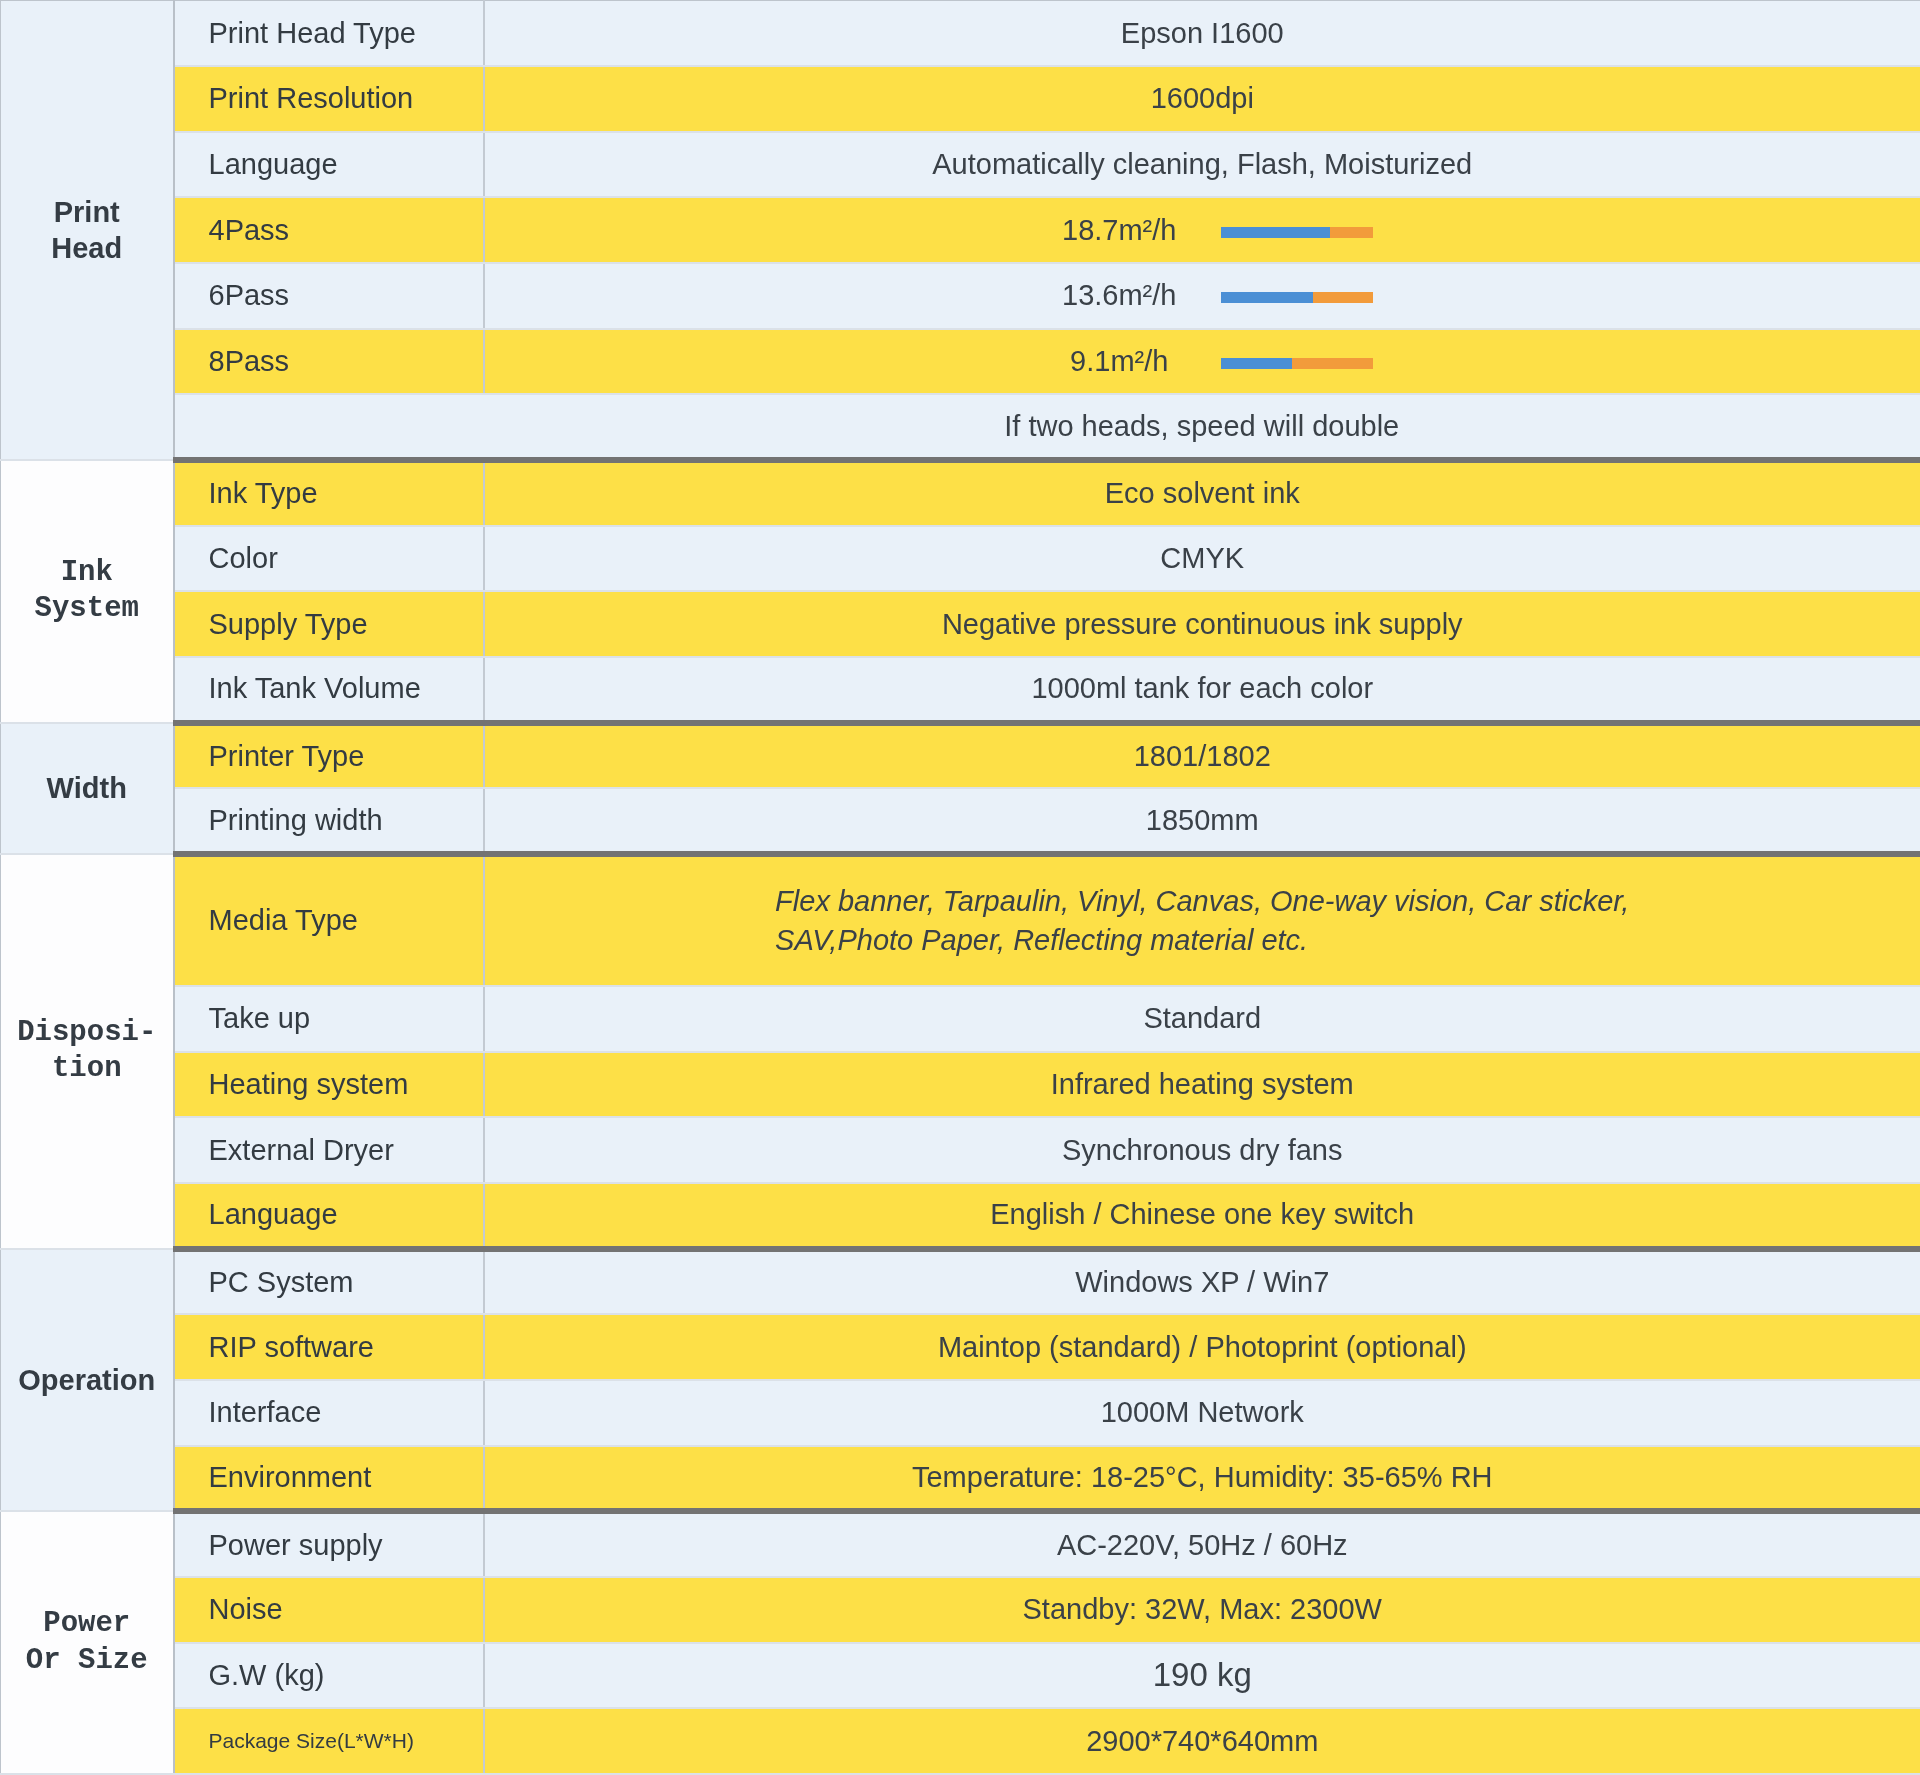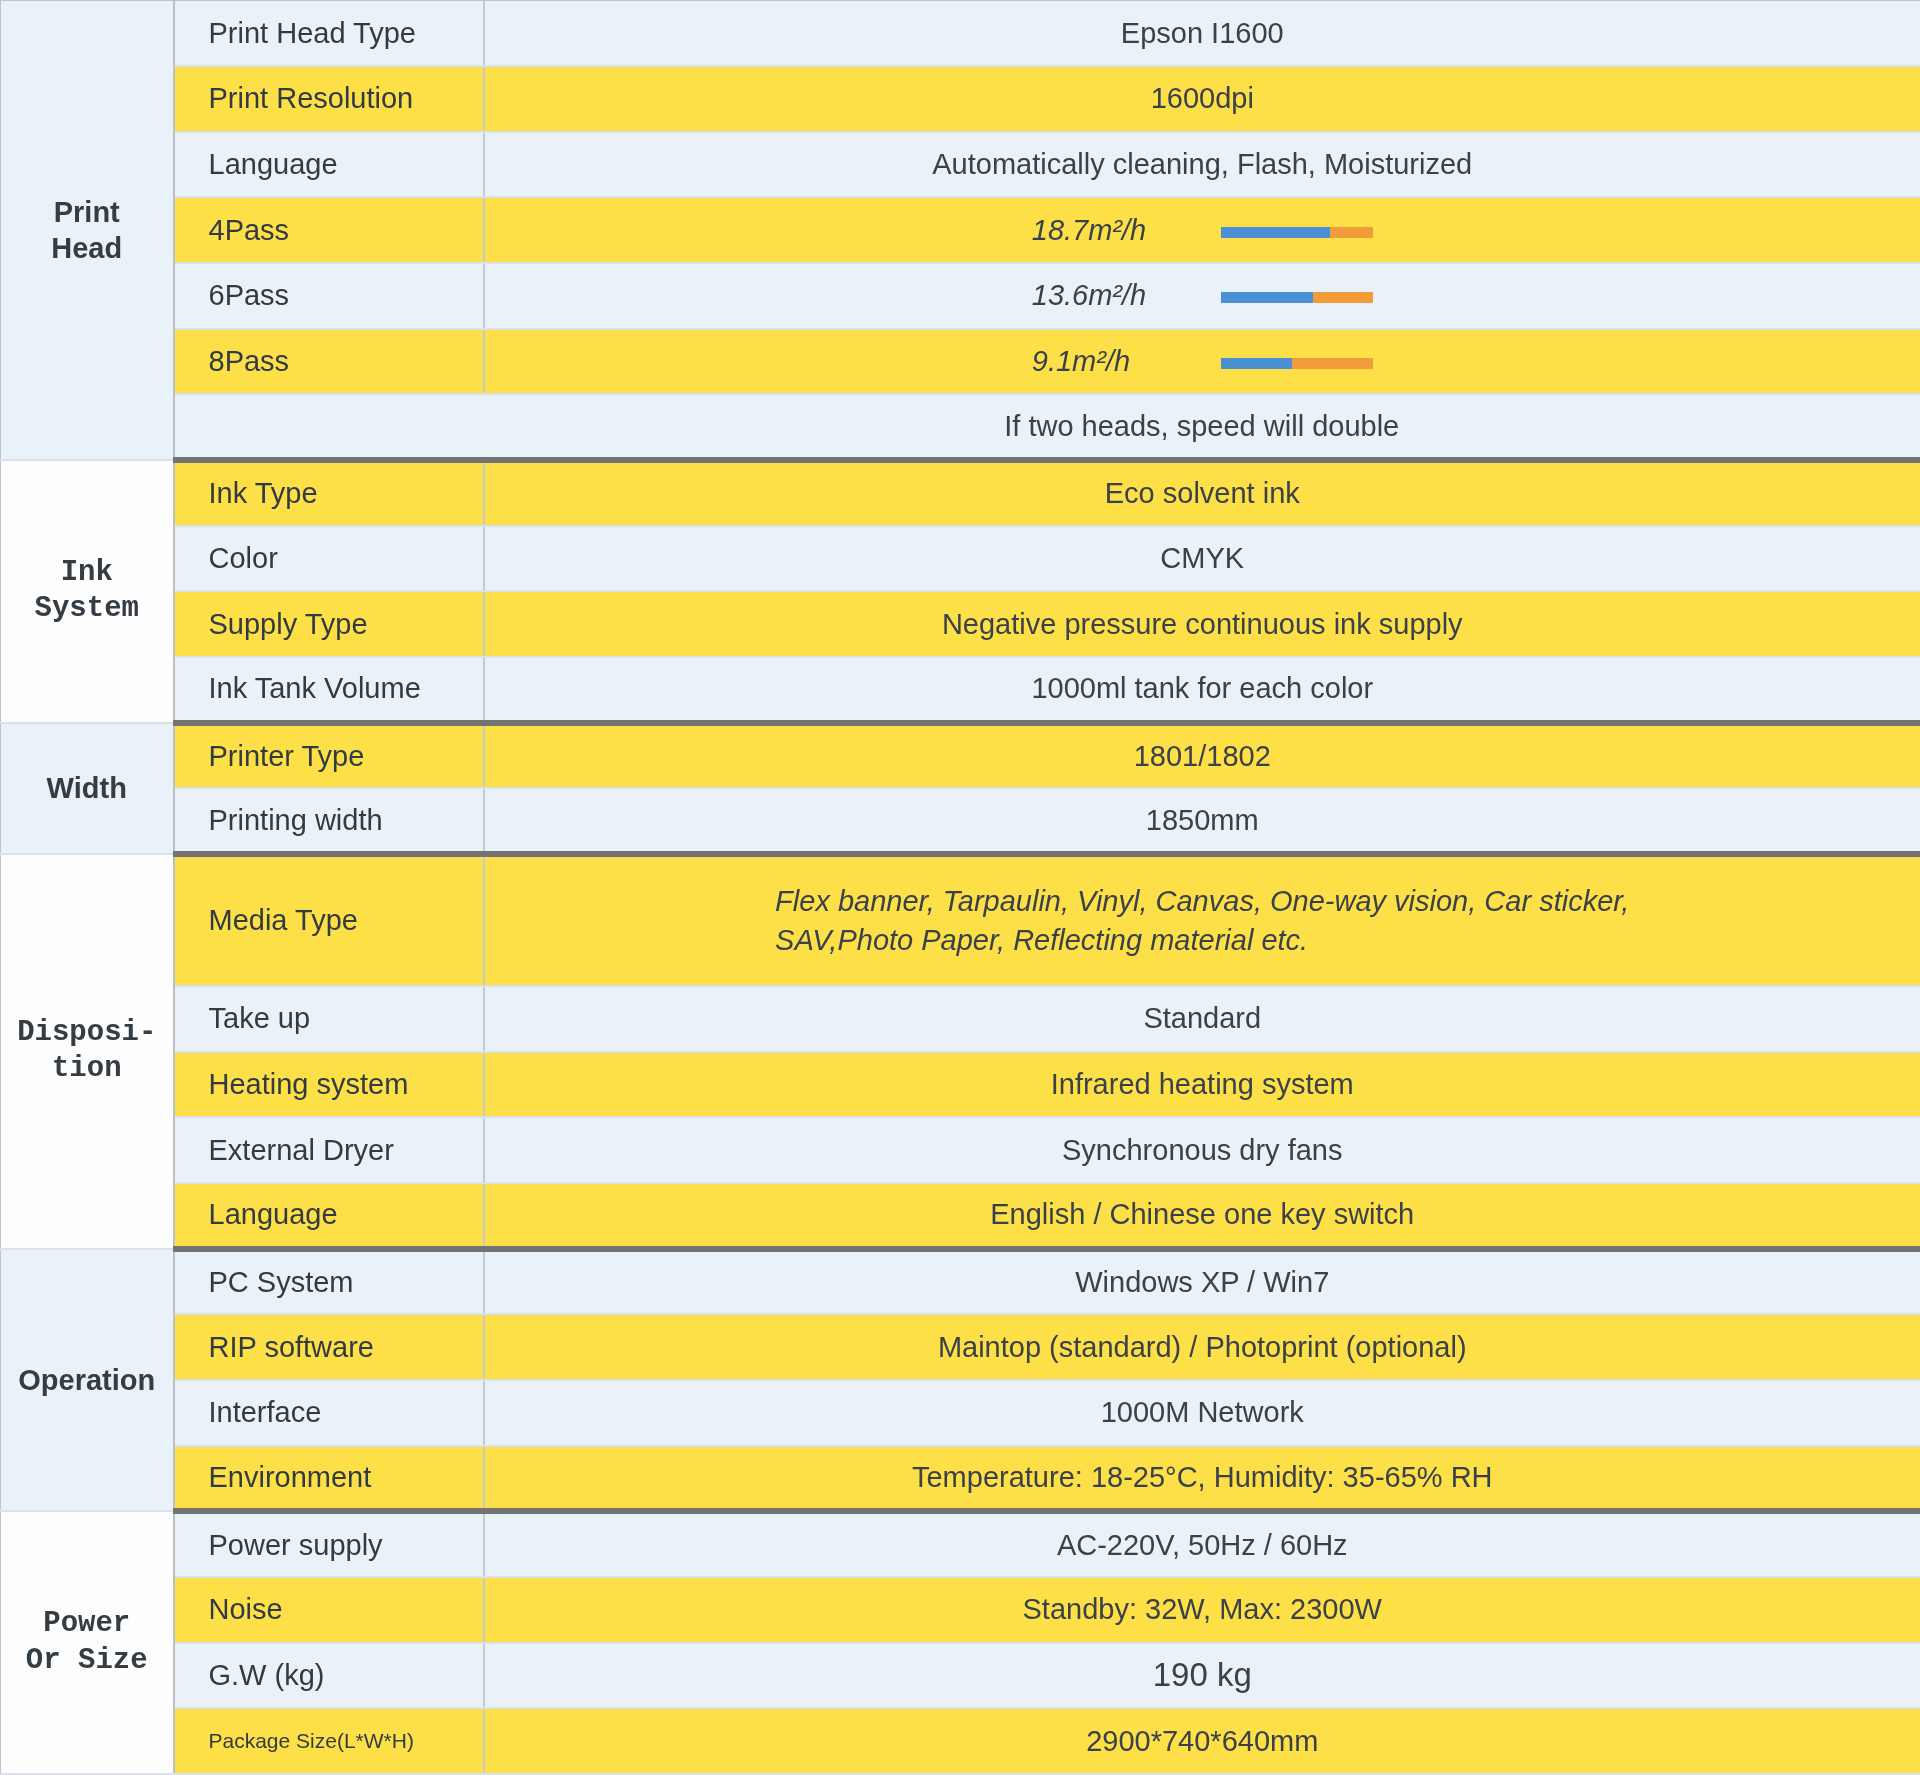--- a/index.html
+++ b/index.html
@@ -31,21 +31,21 @@
   tr.r-white td.lbl, tr.r-white td.val{background:#fde047;}
   td.cat.cat-blue{background:#e9f1f9;}
   td.cat.cat-white{background:#fdfdfe;font-family:Liberation Mono, monospace;}
   tr.sec-end td{border-bottom:6px solid #737373;}
   td.merged{padding-left:310px;text-align:center;}
   tr.row-media td{height:131px;}
   td.val-media{padding:0;}
   .media-center{display:flex;justify-content:center;align-items:center;height:100%;font-style:italic;}
   .media-text{text-align:left;white-space:pre-line;line-height:1.35;}
   .speed{display:flex;align-items:center;justify-content:center;}
-  .speed-text{display:inline-block;min-width:175px;text-align:left;font-style:italic;}
+  .speed-text{display:inline-block;min-width:175px;text-align:center;}
   .speed-bar{display:flex;width:152px;height:11px;margin-left:14px;margin-top:4px;}
   .speed-bar .seg-blue{height:100%;}
   .speed-bar .seg-orange{height:100%;flex:1;}
   td.lbl.small{font-size:21px;}
   td.val.small{font-size:33px;}
 </style>
 </head>
 <body>
 
 <div class="spec-wrap">

